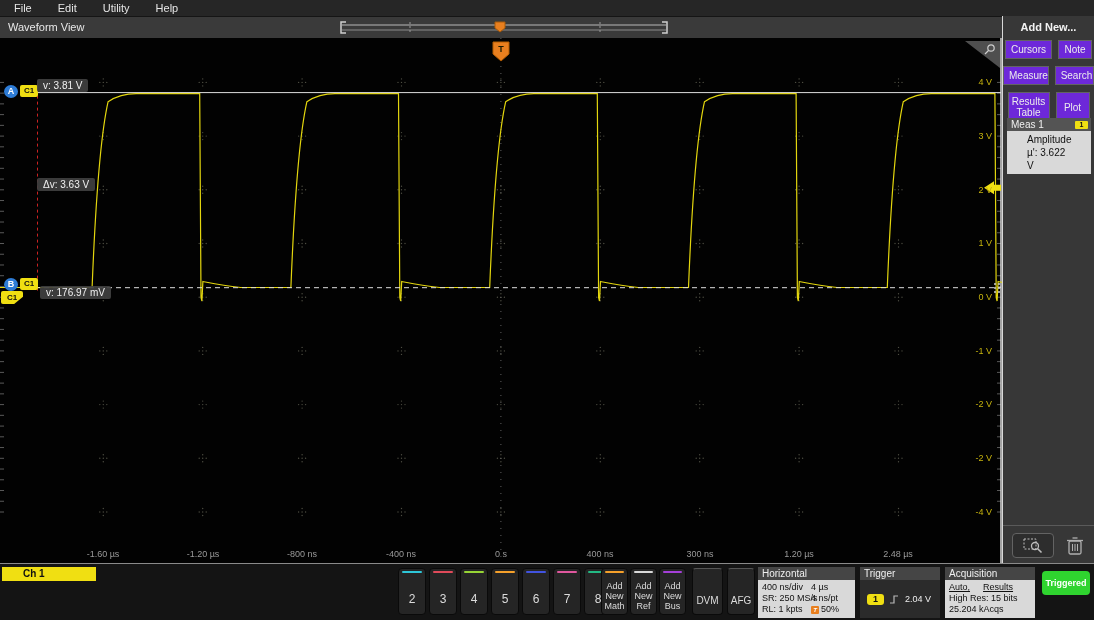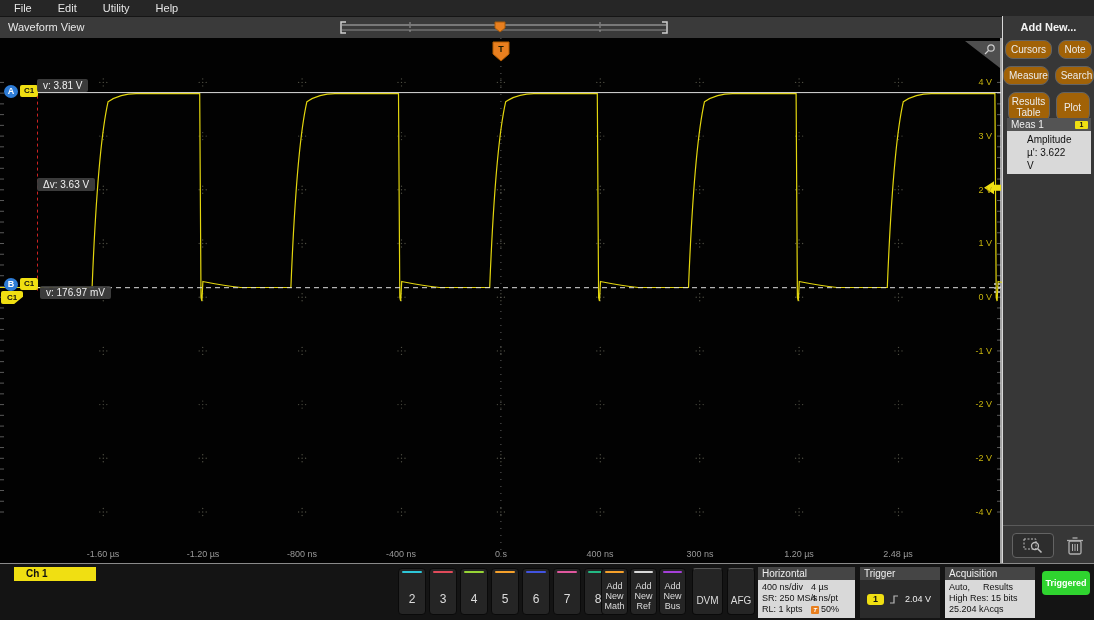--- a/index.html
+++ b/index.html
@@ -34,38 +34,38 @@
                font-weight:bold; text-align:center; line-height:13px; z-index:5;
                clip-path:polygon(0 0,100% 0,100% 45%,60% 100%,0 100%); border-radius:2px; }
   .grip { position:absolute; right:2px; width:6px; z-index:7; display:grid; grid-template-columns:2px 2px; gap:2px; }
   .grip i { width:2px; height:2px; background:#cfcfcf; border-radius:50%; }
 
   
   .sidebar { position:absolute; left:1002px; top:16px; width:92px; height:547px; background:#373737;
              border-left:1px solid #d8d8d8; }
   .sb-title { display:block; text-align:center; color:#f2f2f2; font-size:11px; font-weight:bold; margin-top:5px; }
   .sb-row { display:flex; justify-content:center; gap:6px; margin-top:7px; }
-  .sb-btn { background:#a16207; border:1px solid #636363; border-radius:8px; color:#ececec; font-size:10px;
+  .sb-btn { background:#6d28d9; border:1px solid #636363; border-radius:0; color:#ececec; font-size:10px;
             padding:3px 5px; text-align:center; min-width:34px; cursor:pointer; }
   .sb-btn.tall { height:30px; display:flex; align-items:center; justify-content:center; line-height:11px; }
   .meas-panel { position:absolute; left:4px; top:102px; width:84px; }
   .meas-head { background:#545454; color:#f0f0f0; font-size:10px; padding:1px 4px; position:relative; }
   .meas-num { position:absolute; right:3px; top:3px; background:#f0df12; color:#111; font-size:7px;
               font-weight:bold; width:13px; height:8px; line-height:8px; text-align:center; border-radius:1px; }
   .meas-body { background:#d9d9d9; color:#111; font-size:10px; padding:2px 20px; line-height:13px; }
   .sb-tools { position:absolute; left:0; top:509px; width:92px; border-top:1px solid #5a5a5a; height:38px; }
   .zoom-btn { position:absolute; left:9px; top:7px; width:42px; height:25px; background:#2d2d2d;
               border:1px solid #636363; border-radius:4px; display:flex; align-items:center; justify-content:center; }
   .trash-btn { position:absolute; left:60px; top:7px; width:24px; height:25px; display:flex; align-items:center; justify-content:center; }
 
   
   .bottombar { position:absolute; left:0; top:563px; width:1094px; height:57px; background:#141414;
                border-top:1px solid #8a8a8a; }
   .ch-badge { position:absolute; left:2px; top:3px; width:94px; cursor:pointer; }
-  .ch-head { background:#f0df12; color:#111; font-weight:bold; font-size:10px; padding:0 12px; height:14px; line-height:14px;margin-left:12px; }
+  .ch-head { background:#f0df12; color:#111; font-weight:bold; font-size:10px; padding:0 21px; height:14px; line-height:14px; }
   .ch-body { background:#d9d9d9; color:#111; font-size:10px; padding:1px 4px; height:36px; line-height:12px; }
   .chn { position:absolute; top:4px; width:28px; height:47px; background:#252525; border:1px solid #0a0a0a;
          border-radius:4px; color:#dcdcdc; font-size:12px; text-align:center; cursor:pointer; padding-top:15px; }
   .chn .stripe, .addb .stripe { position:absolute; left:3px; right:3px; top:2px; height:2px; border-radius:1px; }
   .addb { position:absolute; top:4px; width:27px; height:47px; background:#252525; border:1px solid #0a0a0a;
           border-radius:4px; color:#dcdcdc; font-size:9px; line-height:10px; text-align:center; cursor:pointer; padding-top:8px; }
   .insb { position:absolute; top:4px; height:47px; background:#252525; border:1px solid #0a0a0a; border-top-color:#555;
           border-radius:4px; color:#dcdcdc; font-size:10px; text-align:center; cursor:pointer; padding-top:17px; }
   .panel { position:absolute; top:3px; cursor:pointer; }
   .panel-head { background:#454545; color:#f0f0f0; font-size:10px; padding:0 4px; height:13px; line-height:13px; }
@@ -73,21 +73,21 @@
   .panel-body.dark { background:#2b2b2b; color:#eee; display:flex; align-items:center; gap:5px; padding-left:7px; }
   .hrow { position:relative; height:11px; }
   .hrow .r { position:absolute; left:49px; top:0; display:flex; align-items:center; gap:2px; }
   .tpos-icon { width:8px; height:8px; background:#e87f1f; border-radius:1px; color:#fff; font-size:6px;
                font-weight:bold; text-align:center; line-height:8px; display:inline-block; }
   .trig-src { background:#f0df12; color:#111; font-weight:bold; font-size:9px; width:17px; height:11px;
               line-height:11px; text-align:center; border-radius:3px; }
   .triggered { position:absolute; left:1042px; top:7px; width:48px; height:24px; background:#2fd42f;
                border-radius:4px; color:#fff; font-weight:bold; font-size:9px; text-align:center;
                line-height:24px; cursor:pointer; }
-  .acq-r1 { display:flex; gap:13px; }
+  .acq-r1 { display:flex; gap:13px;text-decoration:underline; }
 </style>
 </head>
 <body>
 
 <div class="app">
 
   <div class="menubar">
     <span>File</span>
     <span>Edit</span>
     <span>Utility</span>

